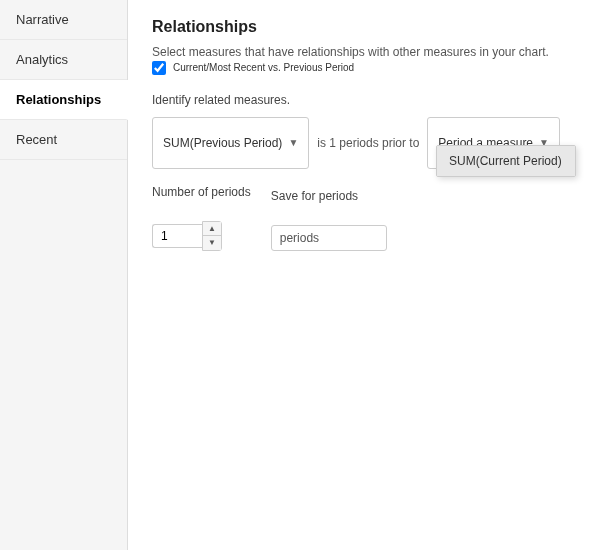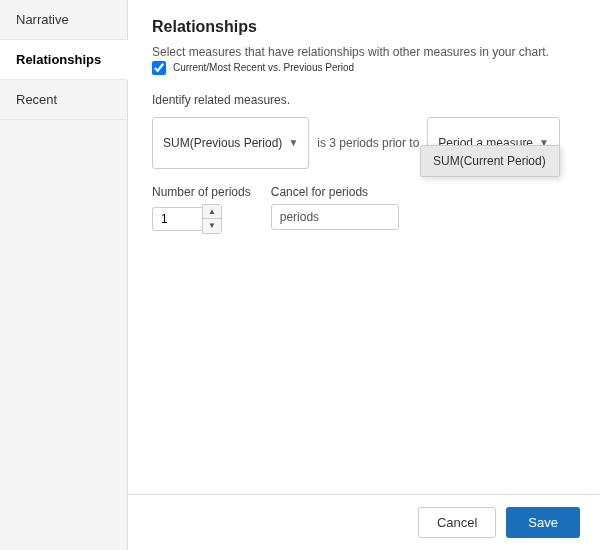--- a/index.html
+++ b/index.html
@@ -115,21 +115,21 @@
       font-size: 10px;
       color: #666;
     }
     .between-text {
       font-size: 12px;
       color: #555;
       white-space: nowrap;
     }
     .dropdown-popup {
       position: absolute;
-      right: 16px;
+      right: 0;
       top: 28px;
       background: #fff;
       border: 1px solid #ccc;
       box-shadow: 2px 2px 6px rgba(0,0,0,0.15);
       z-index: 10;
       min-width: 140px;
       border-radius: 2px;
     }
     .dropdown-popup-item {
       padding: 8px 12px;
@@ -139,21 +139,22 @@
       color: #333;
     }
     .number-fields {
       display: flex;
       gap: 20px;
       margin-top: 4px;
     }
     .field-group {
       display: flex;
       flex-direction: column;
-      gap: 5px;
+      gap: 22px;
+      justify-content: flex-end;
     }
     .field-label {
       font-size: 12px;
       color: #444;
     }
     .field-input-row {
       display: flex;
       align-items: center;
     }
     .number-input {
@@ -181,21 +182,21 @@
       color: #555;
       display: flex;
       align-items: center;
       justify-content: center;
       padding: 0;
     }
     .stepper-btn:first-child {
       border-bottom: 1px solid #ccc;
     }
     .text-input {
-      width: 128px;
+      width: 116px;
       border: 1px solid #ccc;
       padding: 5px 8px;
       font-size: 12px;
       border-radius: 3px;
       outline: none;
       color: #555;
     }
     .footer {
       border-top: 1px solid #ddd;
       padding: 12px 20px;
@@ -226,20 +227,23 @@
   </style>
 </head>
 <body>
 
 <div class="container">
 
   <div class="sidebar">
     <div class="sidebar-item">
       <span>Narrative</span>
     </div>
+    <div class="sidebar-item">
+      <span>Analytics</span>
+    </div>
     <div class="sidebar-item active">
       <span>Relationships</span>
     </div>
     <div class="sidebar-item">
       <span>Recent</span>
     </div>
   </div>
 
   <div class="main">
     <div class="main-content">
@@ -253,21 +257,21 @@
         </div>
       </div>
 
       <div class="section-label">Identify related measures.</div>
 
       <div class="row-controls">
         <div class="select-dropdown">
           <span>SUM(Previous Period)</span>
           <span class="arrow">▼</span>
         </div>
-        <span class="between-text">is 3 periods prior to</span>
+        <span class="between-text">is 1 periods prior to</span>
         <div class="select-dropdown">
           <span>Period a measure</span>
           <span class="arrow">▼</span>
         </div>
         <div class="dropdown-popup">
           <div class="dropdown-popup-item">SUM(Current Period)</div>
         </div>
       </div>
 
       <div class="number-fields">
@@ -275,24 +279,20 @@
           <div class="field-label">Number of periods</div>
           <div class="field-input-row">
             <input type="text" class="number-input" value="1" style="">
             <div class="stepper">
               <button class="stepper-btn">▲</button>
               <button class="stepper-btn">▼</button>
             </div>
           </div>
         </div>
         <div class="field-group">
-          <div class="field-label">Cancel for periods</div>
+          <div class="field-label">Save for periods</div>
           <input type="text" class="text-input" value="periods" style="">
         </div>
       </div>
     </div>
 
-    <div class="footer">
-      <button class="btn-cancel">Cancel</button>
-      <button class="btn-save">Save</button>
-    </div>
   </div>
 </div>
 
 </body></html>

